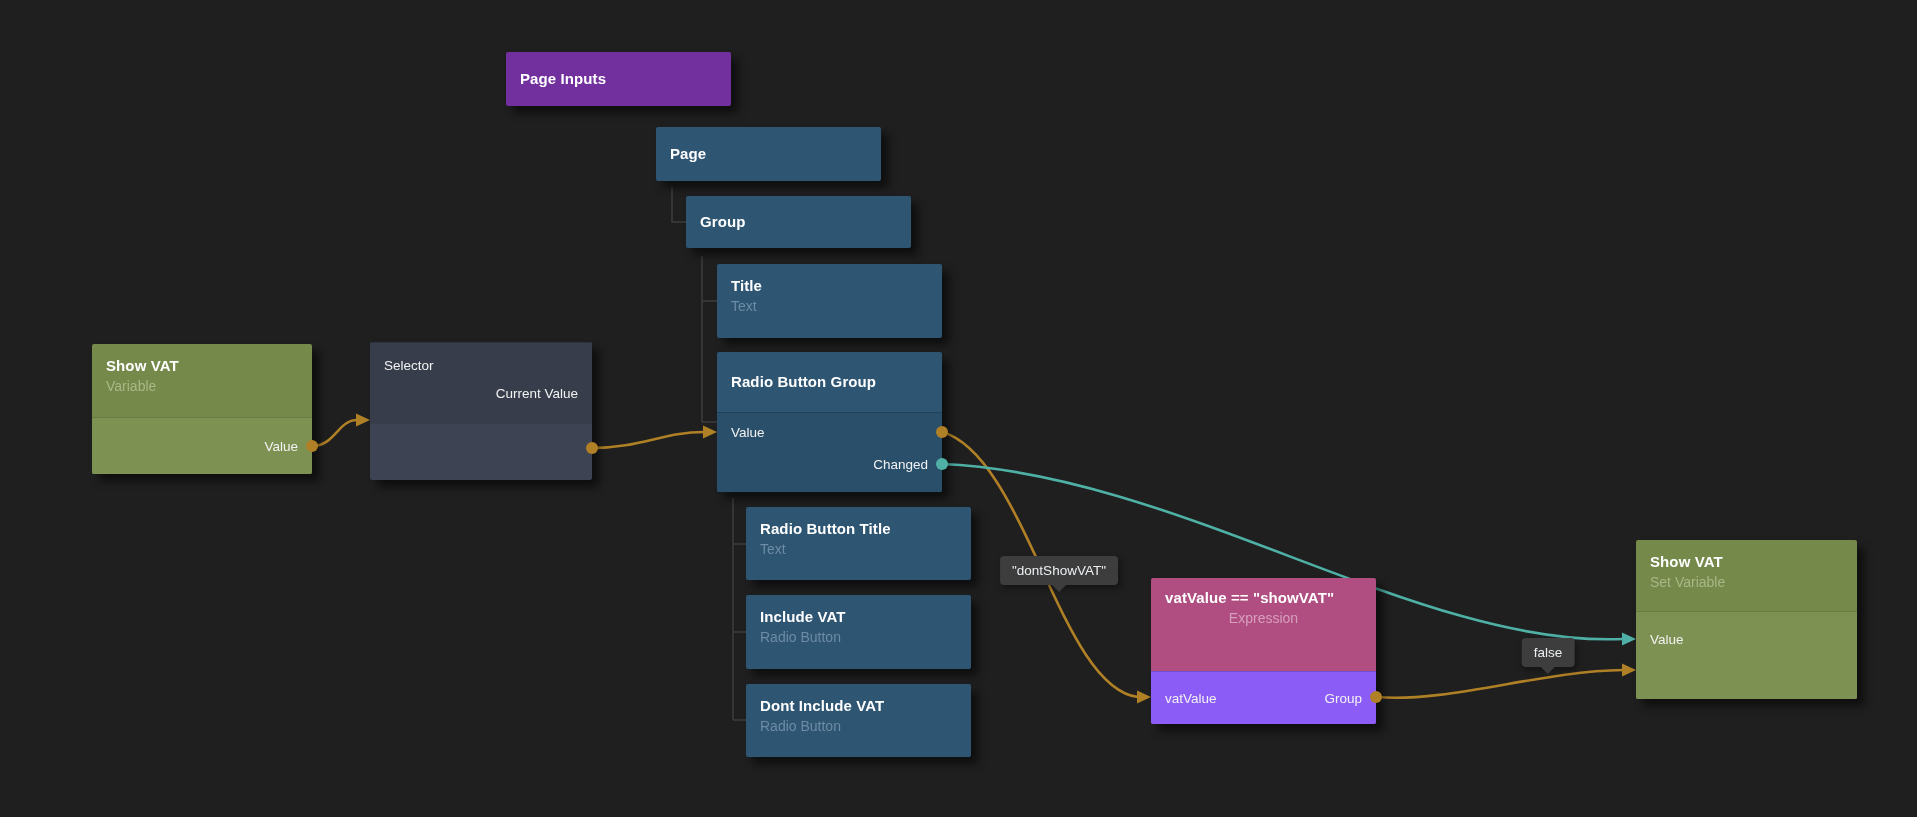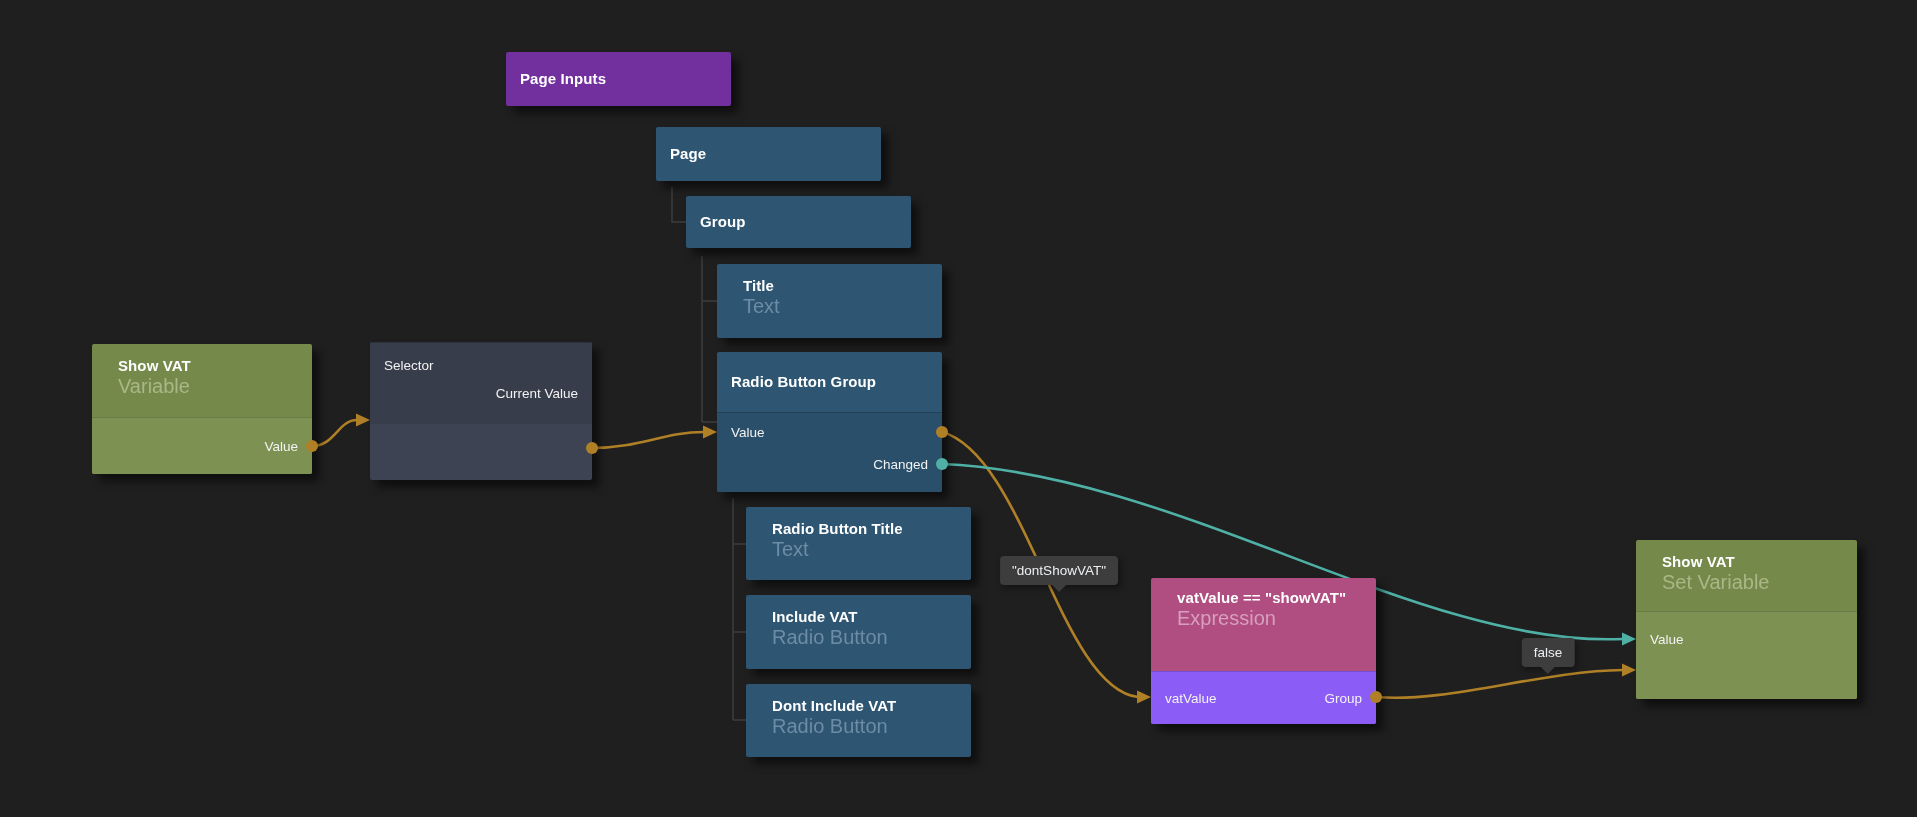--- a/index.html
+++ b/index.html
@@ -16,24 +16,24 @@
   .dots-layer  { z-index:3; pointer-events:none; }
 
   
   .node {
     position:absolute;
     z-index:2;
     border-radius:2px;
     box-shadow:7px 7px 9px rgba(0,0,0,0.55);
     overflow:hidden;
   }
-  .hdr { padding:12px 14px 0 26px; box-sizing:border-box; }
+  .hdr { padding:12px 14px 0 14px; box-sizing:border-box; }
   .hdr.center { display:flex; align-items:center; padding:0 14px; }
   .title { color:#ffffff; font-size:15px; line-height:20px; font-weight:600; letter-spacing:.1px; }
-  .subtitle { font-size:20px; line-height:19px; font-weight:400; margin-top:1px; }
+  .subtitle { font-size:14px; line-height:19px; font-weight:400; margin-top:1px; }
   .ports { box-sizing:border-box; }
   .port {
     display:flex; align-items:center;
     padding:0 14px;
     color:#f2f2f2; font-size:13.5px;
   }
   .port.out { justify-content:flex-end; }
   .row-split { display:flex; align-items:center; justify-content:space-between; padding:0 14px; color:#f2f2f2; font-size:13.5px; }
 
   
@@ -41,21 +41,21 @@
   .blue             { background:#2e5572; }
   .blue  .ports     { background:#2a4f6a; border-top:1px solid rgba(0,0,0,0.18); }
   .blue  .subtitle  { color:#6d8ca5; }
   .slate            { background:#3d4353; }
   .slate .ports     { background:#373d4b; border-top:1px solid rgba(0,0,0,0.18); }
   .green            { background:#75894a; }
   .green .ports     { background:#7d9252; border-top:1px solid rgba(0,0,0,0.15); }
   .green .subtitle  { color:#aab786; }
   .pink             { background:#b04e81; }
   .pink  .ports     { background:#8b5cf6; border-top:1px solid rgba(0,0,0,0.15); }
-  .pink  .subtitle  { color:#d79fbd; }
+  .pink  .subtitle  { color:#d79fbd;text-align:center; }
 
   
   .tooltip {
     position:absolute; z-index:4;
     transform:translateX(-50%);
     background:#3d3d3d; color:#eceff1;
     font-size:13.5px; line-height:19px;
     padding:5px 12px; border-radius:4px;
     box-shadow:2px 3px 6px rgba(0,0,0,0.4);
     white-space:nowrap;

